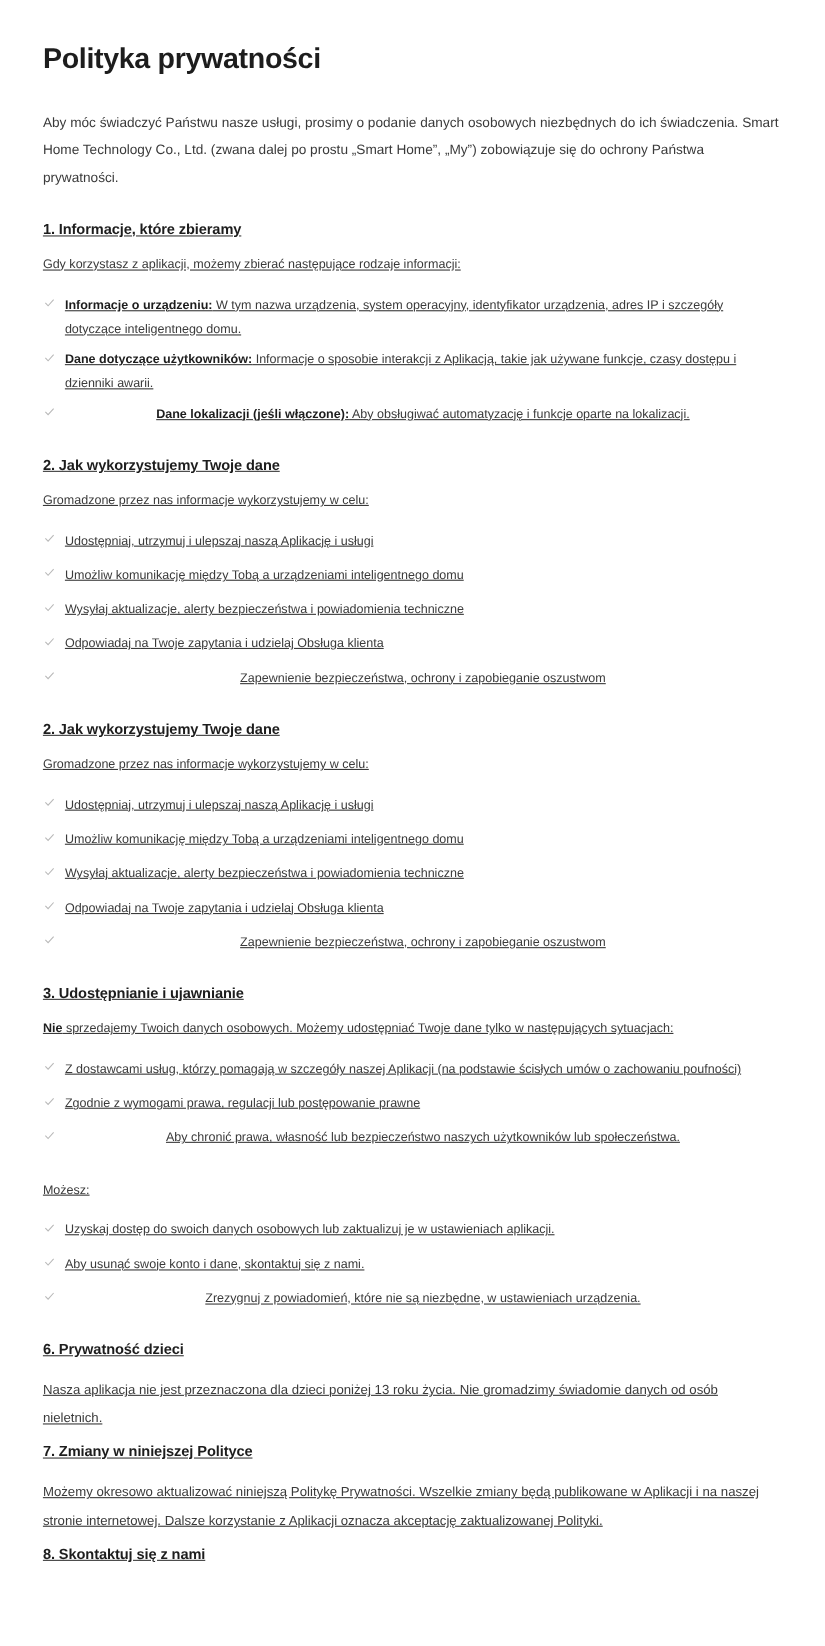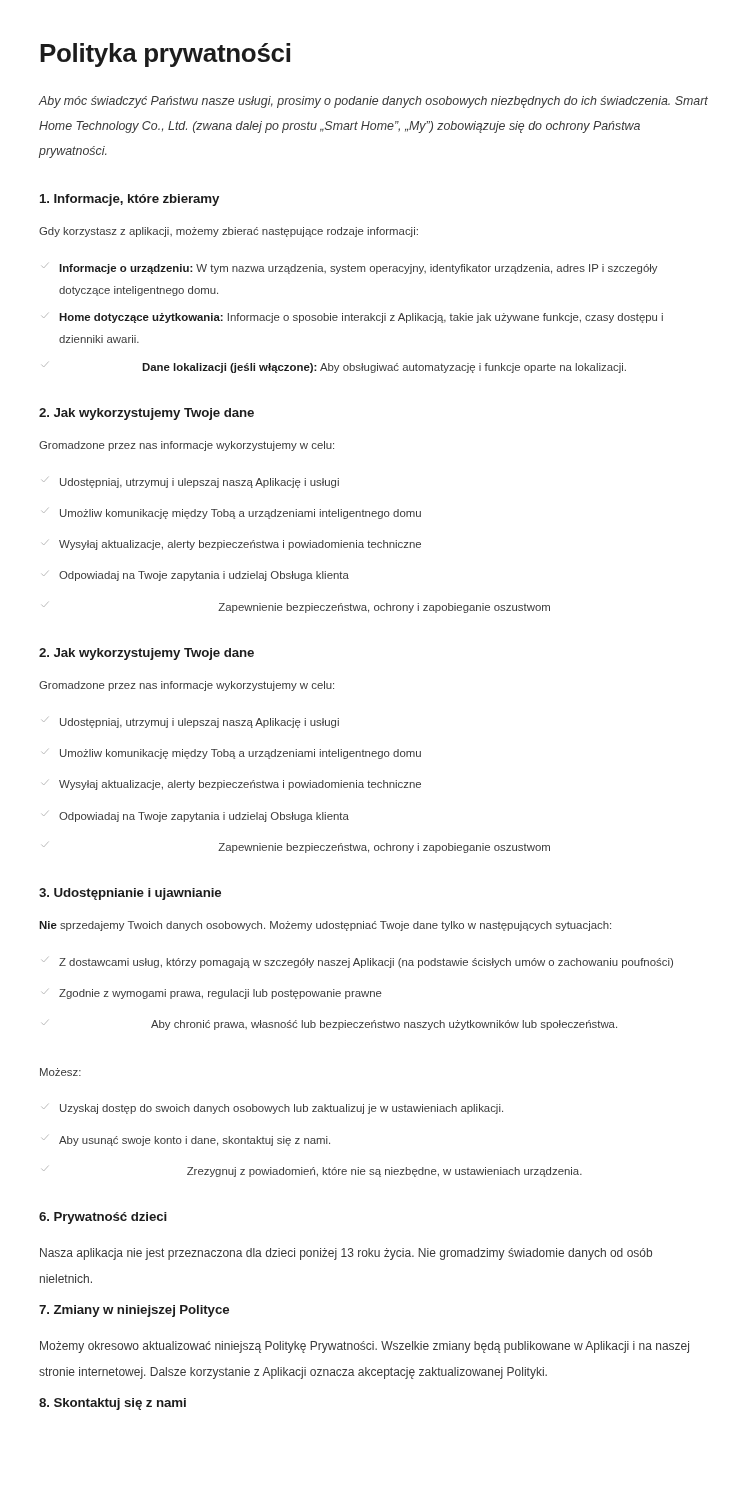--- a/index.html
+++ b/index.html
@@ -28,27 +28,27 @@
     color: #1d1d1d;
     letter-spacing: -0.3px;
     margin: 8px 0 0 0;
     line-height: 1.2;
   }
 
   .intro {
     font-size: 12.4px;
     line-height: 2.0;
     color: #3a3a3a;
-    margin: 20px 0 0 0;
+    margin: 30px 0 0 0;
     max-width: 672px;
-    font-style: italic;
   }
 
   .section {
     margin-top: 26px;
+    text-decoration: underline;
   }
   .section.tight {
     margin-top: 8px;
   }
 
   .section-heading {
     font-size: 13.3px;
     font-weight: 700;
     color: #1d1d1d;
     letter-spacing: -0.1px;
@@ -135,21 +135,21 @@
             </svg>
           </span>
         <span class="li-strong">Informacje o urządzeniu:</span><span class="li-text"> W tym nazwa urządzenia, system operacyjny, identyfikator urządzenia, adres IP i szczegóły dotyczące inteligentnego domu.</span>
       </li>
       <li>
         <span class="check-icon">
             <svg viewBox="0 0 16 16" fill="none" stroke="currentColor" stroke-width="1.3">
               <path d="M3 8.6 L6.3 12 L13 4.6"></path>
             </svg>
           </span>
-        <span class="li-strong">Home dotyczące użytkowania:</span><span class="li-text"> Informacje o sposobie interakcji z Aplikacją, takie jak używane funkcje, czasy dostępu i dzienniki awarii.</span>
+        <span class="li-strong">Dane dotyczące użytkowników:</span><span class="li-text"> Informacje o sposobie interakcji z Aplikacją, takie jak używane funkcje, czasy dostępu i dzienniki awarii.</span>
       </li>
       <li>
         <span class="check-icon">
             <svg viewBox="0 0 16 16" fill="none" stroke="currentColor" stroke-width="1.3">
               <path d="M3 8.6 L6.3 12 L13 4.6"></path>
             </svg>
           </span>
         <span class="li-strong">Dane lokalizacji (jeśli włączone):</span><span class="li-text"> Aby obsługiwać automatyzację i funkcje oparte na lokalizacji.</span>
       </li>
     </ul>

